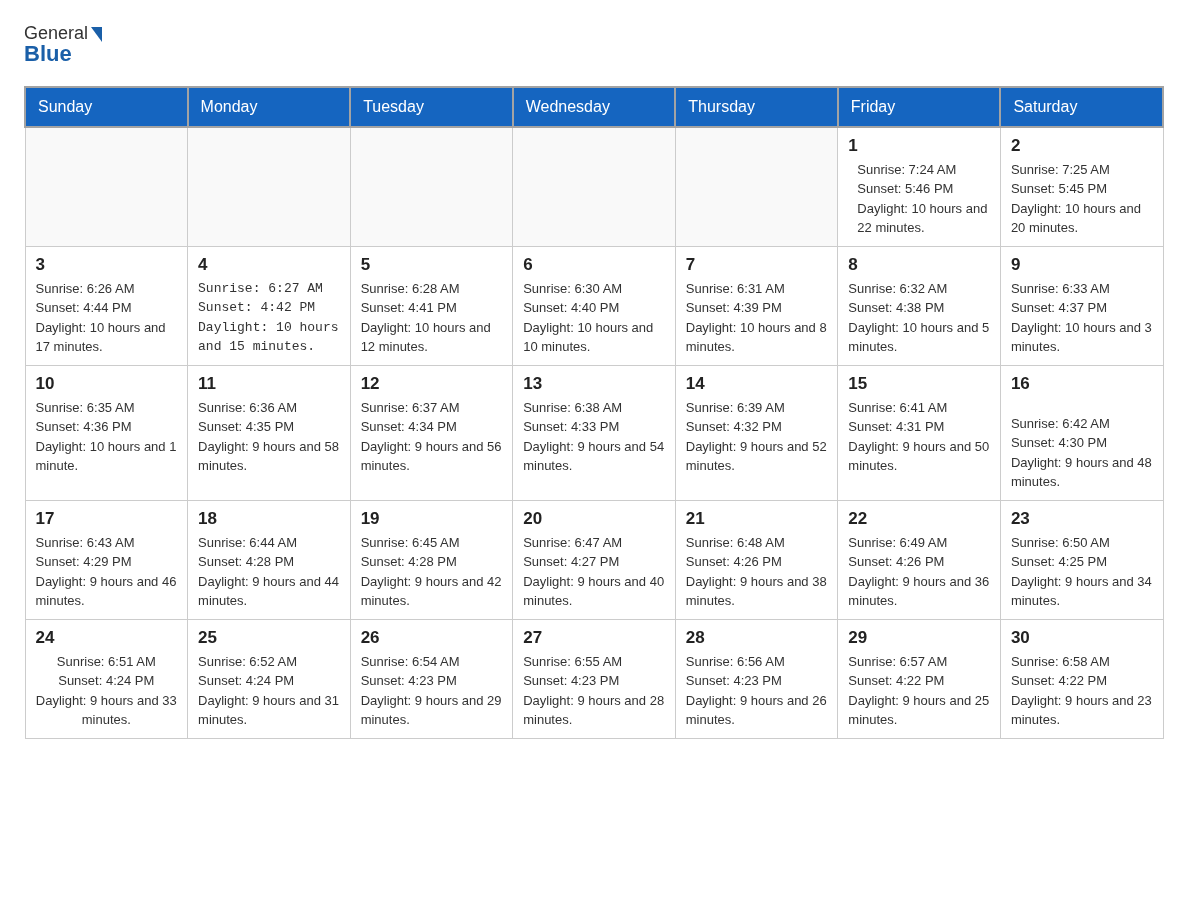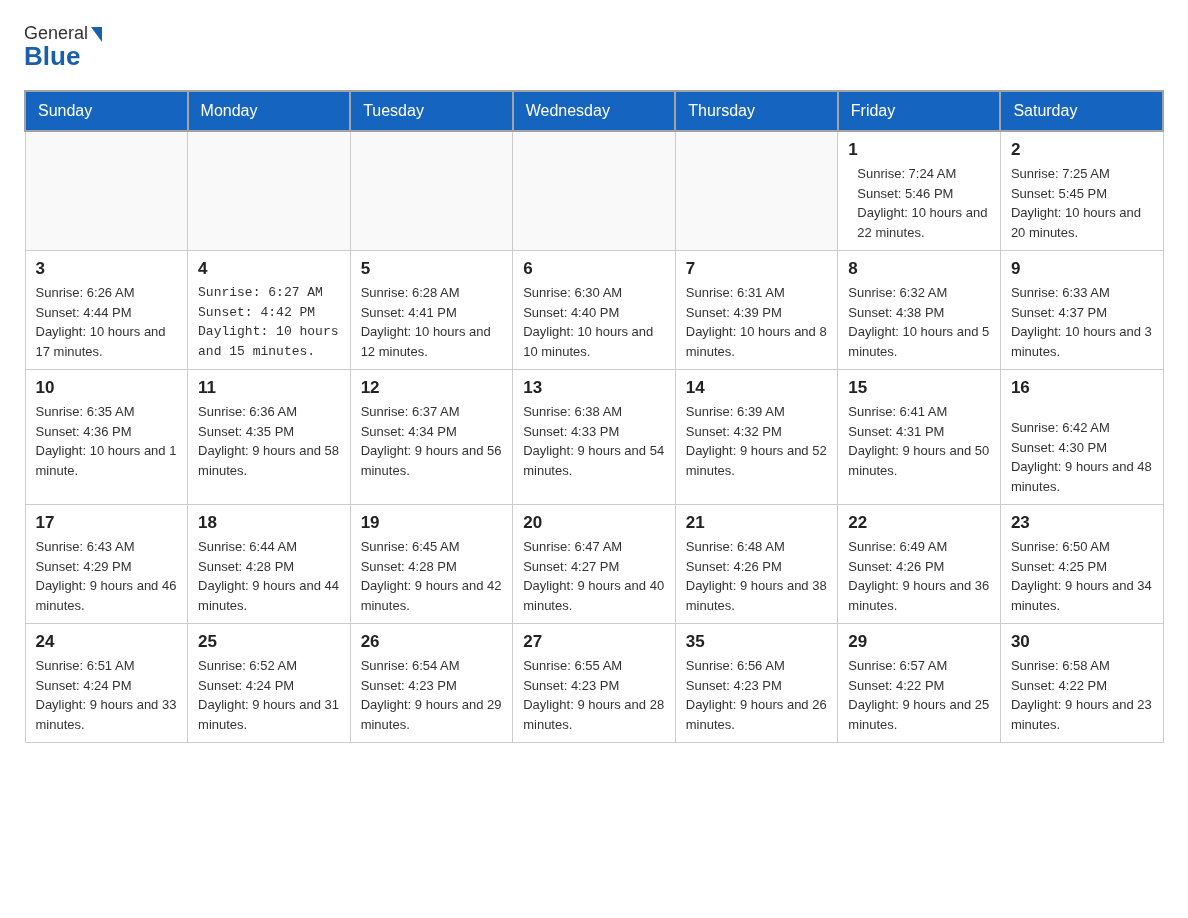--- a/index.html
+++ b/index.html
@@ -85,21 +85,21 @@
       display: inline-block;
       width: 0;
       height: 0;
       border-left: 11px solid transparent;
       border-right: 0px solid transparent;
       border-top: 15px solid #1a5fa8;
       margin-left: 3px;
       margin-bottom: -2px;
     }
     .logo-bottom {
-      font-size: 26px;
+      font-size: 22px;
       font-weight: bold;
       color: #1a5fa8;
       margin-top: -2px;
     }
   </style>
 </head>
 <body>
 
 <div class="header">
   <div class="logo-img">
@@ -275,21 +275,21 @@
         <td>
           <div class="day-number">23</div>
           <div class="day-info" style="white-space: pre-line;">Sunrise: 6:50 AM
 Sunset: 4:25 PM
 Daylight: 9 hours and 34 minutes.</div>
         </td>
       </tr>
       <tr>
         <td>
           <div class="day-number">24</div>
-          <div class="day-info" style="white-space: pre-line;">Sunrise: 6:51 AM
+          <div class="day-info" style="white-space: pre-line; text-align: center;">Sunrise: 6:51 AM
 Sunset: 4:24 PM
 Daylight: 9 hours and 33 minutes.</div>
         </td>
         <td>
           <div class="day-number">25</div>
           <div class="day-info" style="white-space: pre-line;">Sunrise: 6:52 AM
 Sunset: 4:24 PM
 Daylight: 9 hours and 31 minutes.</div>
         </td>
         <td>
@@ -298,21 +298,21 @@
 Sunset: 4:23 PM
 Daylight: 9 hours and 29 minutes.</div>
         </td>
         <td>
           <div class="day-number">27</div>
           <div class="day-info" style="white-space: pre-line;">Sunrise: 6:55 AM
 Sunset: 4:23 PM
 Daylight: 9 hours and 28 minutes.</div>
         </td>
         <td>
-          <div class="day-number">35</div>
+          <div class="day-number">28</div>
           <div class="day-info" style="white-space: pre-line;">Sunrise: 6:56 AM
 Sunset: 4:23 PM
 Daylight: 9 hours and 26 minutes.</div>
         </td>
         <td>
           <div class="day-number">29</div>
           <div class="day-info" style="white-space: pre-line;">Sunrise: 6:57 AM
 Sunset: 4:22 PM
 Daylight: 9 hours and 25 minutes.</div>
         </td>

